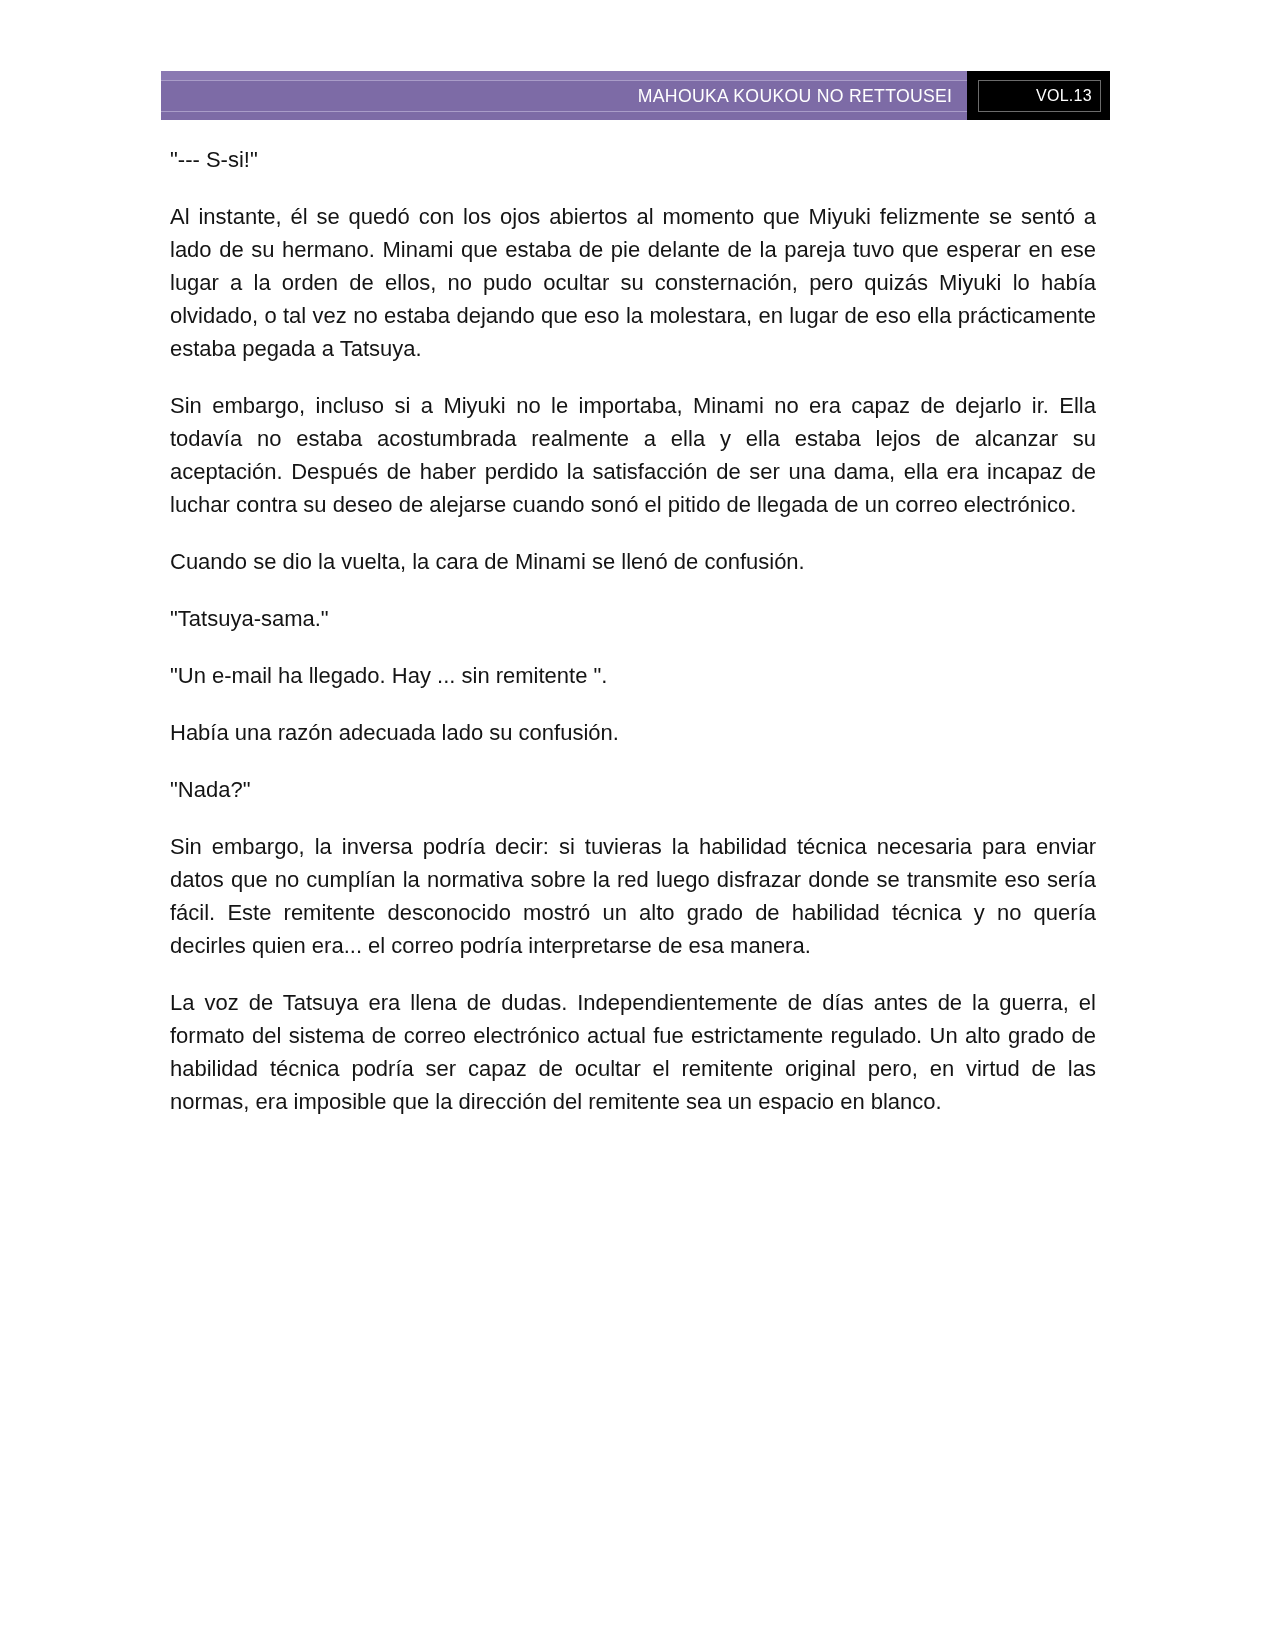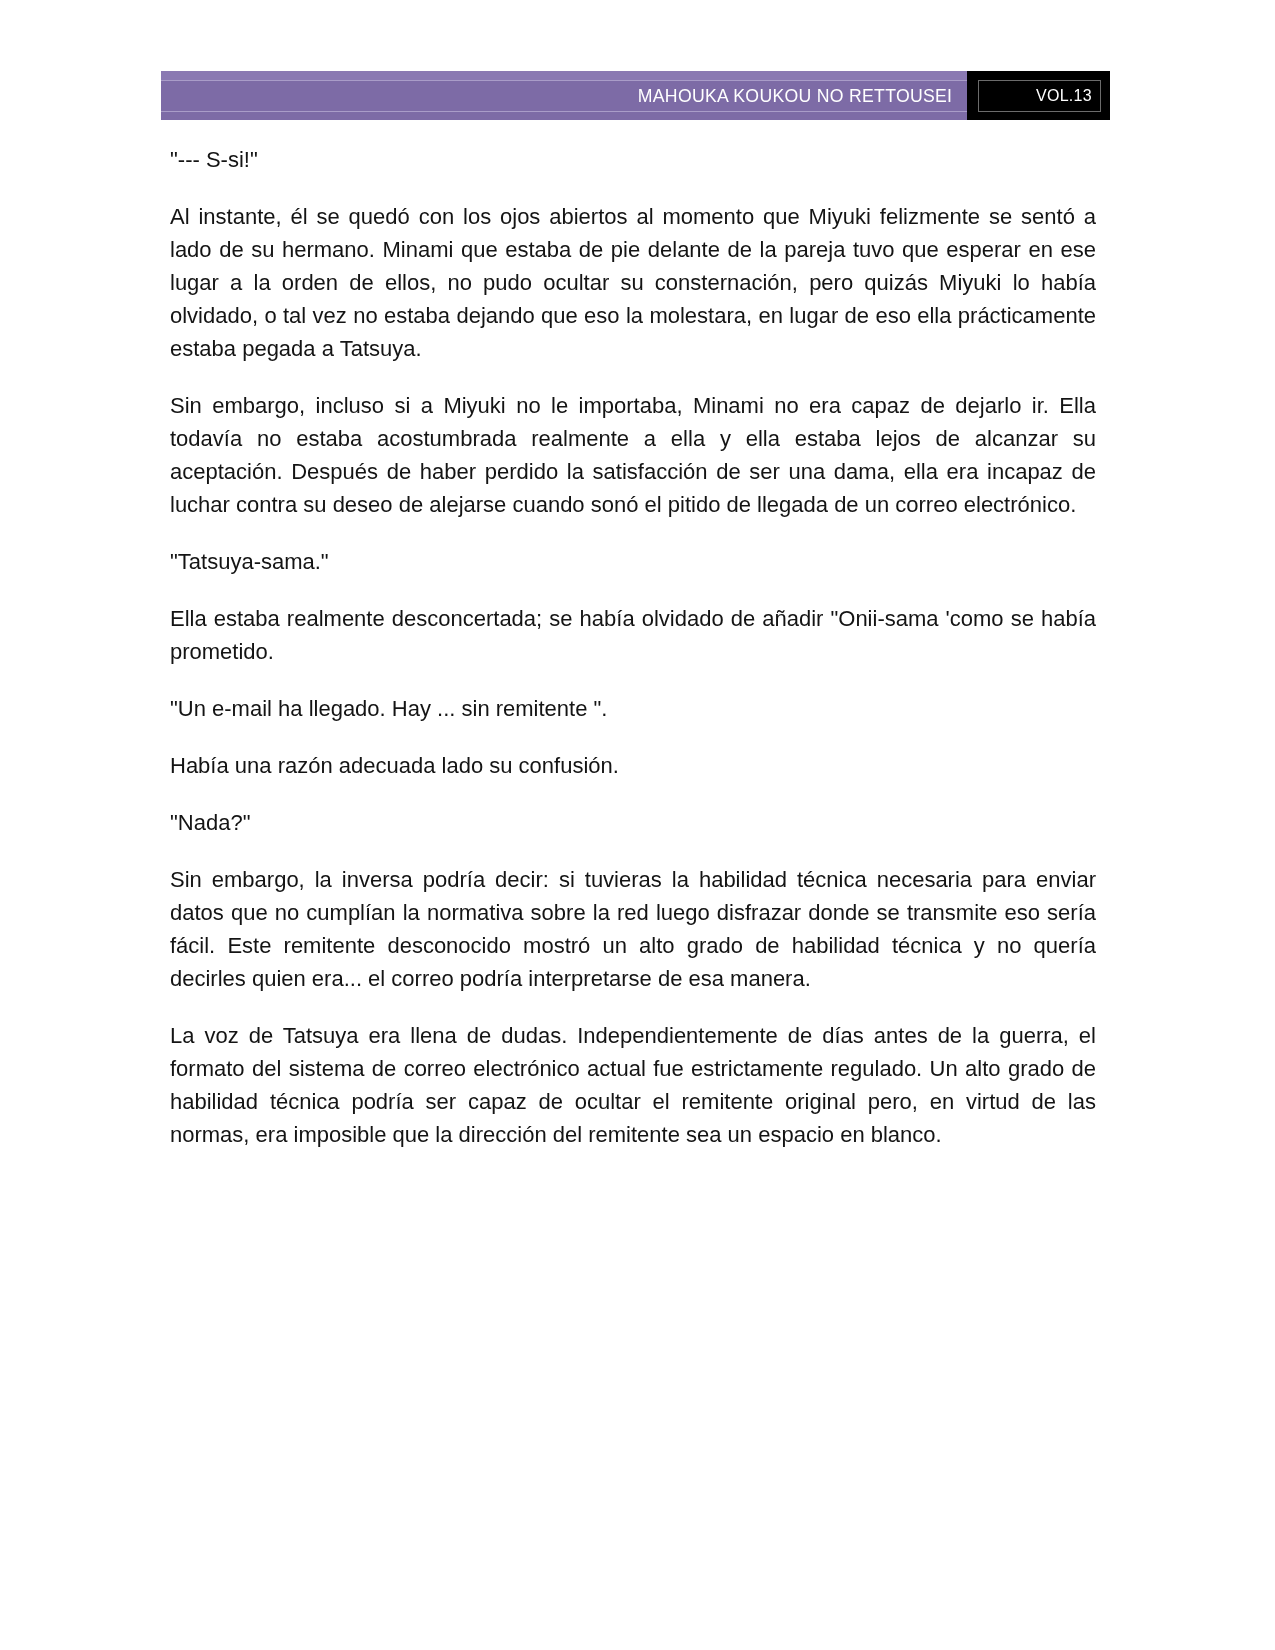--- a/index.html
+++ b/index.html
@@ -76,22 +76,22 @@
       <div class="hd-inner">
         <span class="hd-volume">VOL.13</span>
       </div>
     </div>
   </header>
 
   <main class="doc-body">
     <p class="para">"--- S-si!"</p>
     <p class="para">Al instante, él se quedó con los ojos abiertos al momento que Miyuki felizmente se sentó a lado de su hermano. Minami que estaba de pie delante de la pareja tuvo que esperar en ese lugar a la orden de ellos, no pudo ocultar su consternación, pero quizás Miyuki lo había olvidado, o tal vez no estaba dejando que eso la molestara, en lugar de eso ella prácticamente estaba pegada a Tatsuya.</p>
     <p class="para">Sin embargo, incluso si  a Miyuki no le importaba, Minami no era capaz de dejarlo ir. Ella todavía no estaba acostumbrada realmente a ella y ella estaba lejos de alcanzar su aceptación. Después de haber perdido la satisfacción de ser una dama, ella era incapaz de luchar contra su deseo de alejarse cuando sonó el pitido de llegada de un correo electrónico.</p>
+    <p class="para">Cuando se dio la vuelta, la cara de Minami se llenó de confusión.</p>
     <p class="para">"Tatsuya-sama."</p>
-    <p class="para">Ella estaba realmente desconcertada; se había olvidado de añadir "Onii-sama 'como se había prometido.</p>
     <p class="para">"Un e-mail ha llegado. Hay ... sin remitente ".</p>
     <p class="para">Había una razón adecuada lado su confusión.</p>
     <p class="para">"Nada?"</p>
     <p class="para">Sin embargo, la inversa podría decir: si tuvieras la habilidad técnica necesaria para enviar datos que no cumplían la normativa sobre la red luego disfrazar donde se transmite eso sería fácil. Este remitente desconocido mostró un alto grado de habilidad técnica y no quería decirles quien era... el correo podría interpretarse de esa manera.</p>
     <p class="para">La voz de Tatsuya  era llena de dudas. Independientemente de días antes de la guerra, el formato del sistema de correo electrónico actual fue estrictamente regulado. Un alto grado de habilidad técnica podría ser capaz de ocultar el remitente original pero, en virtud de las normas,  era imposible que la dirección del remitente sea un espacio en blanco.</p>
   </main>
 
 </div>
 
 </body></html>

